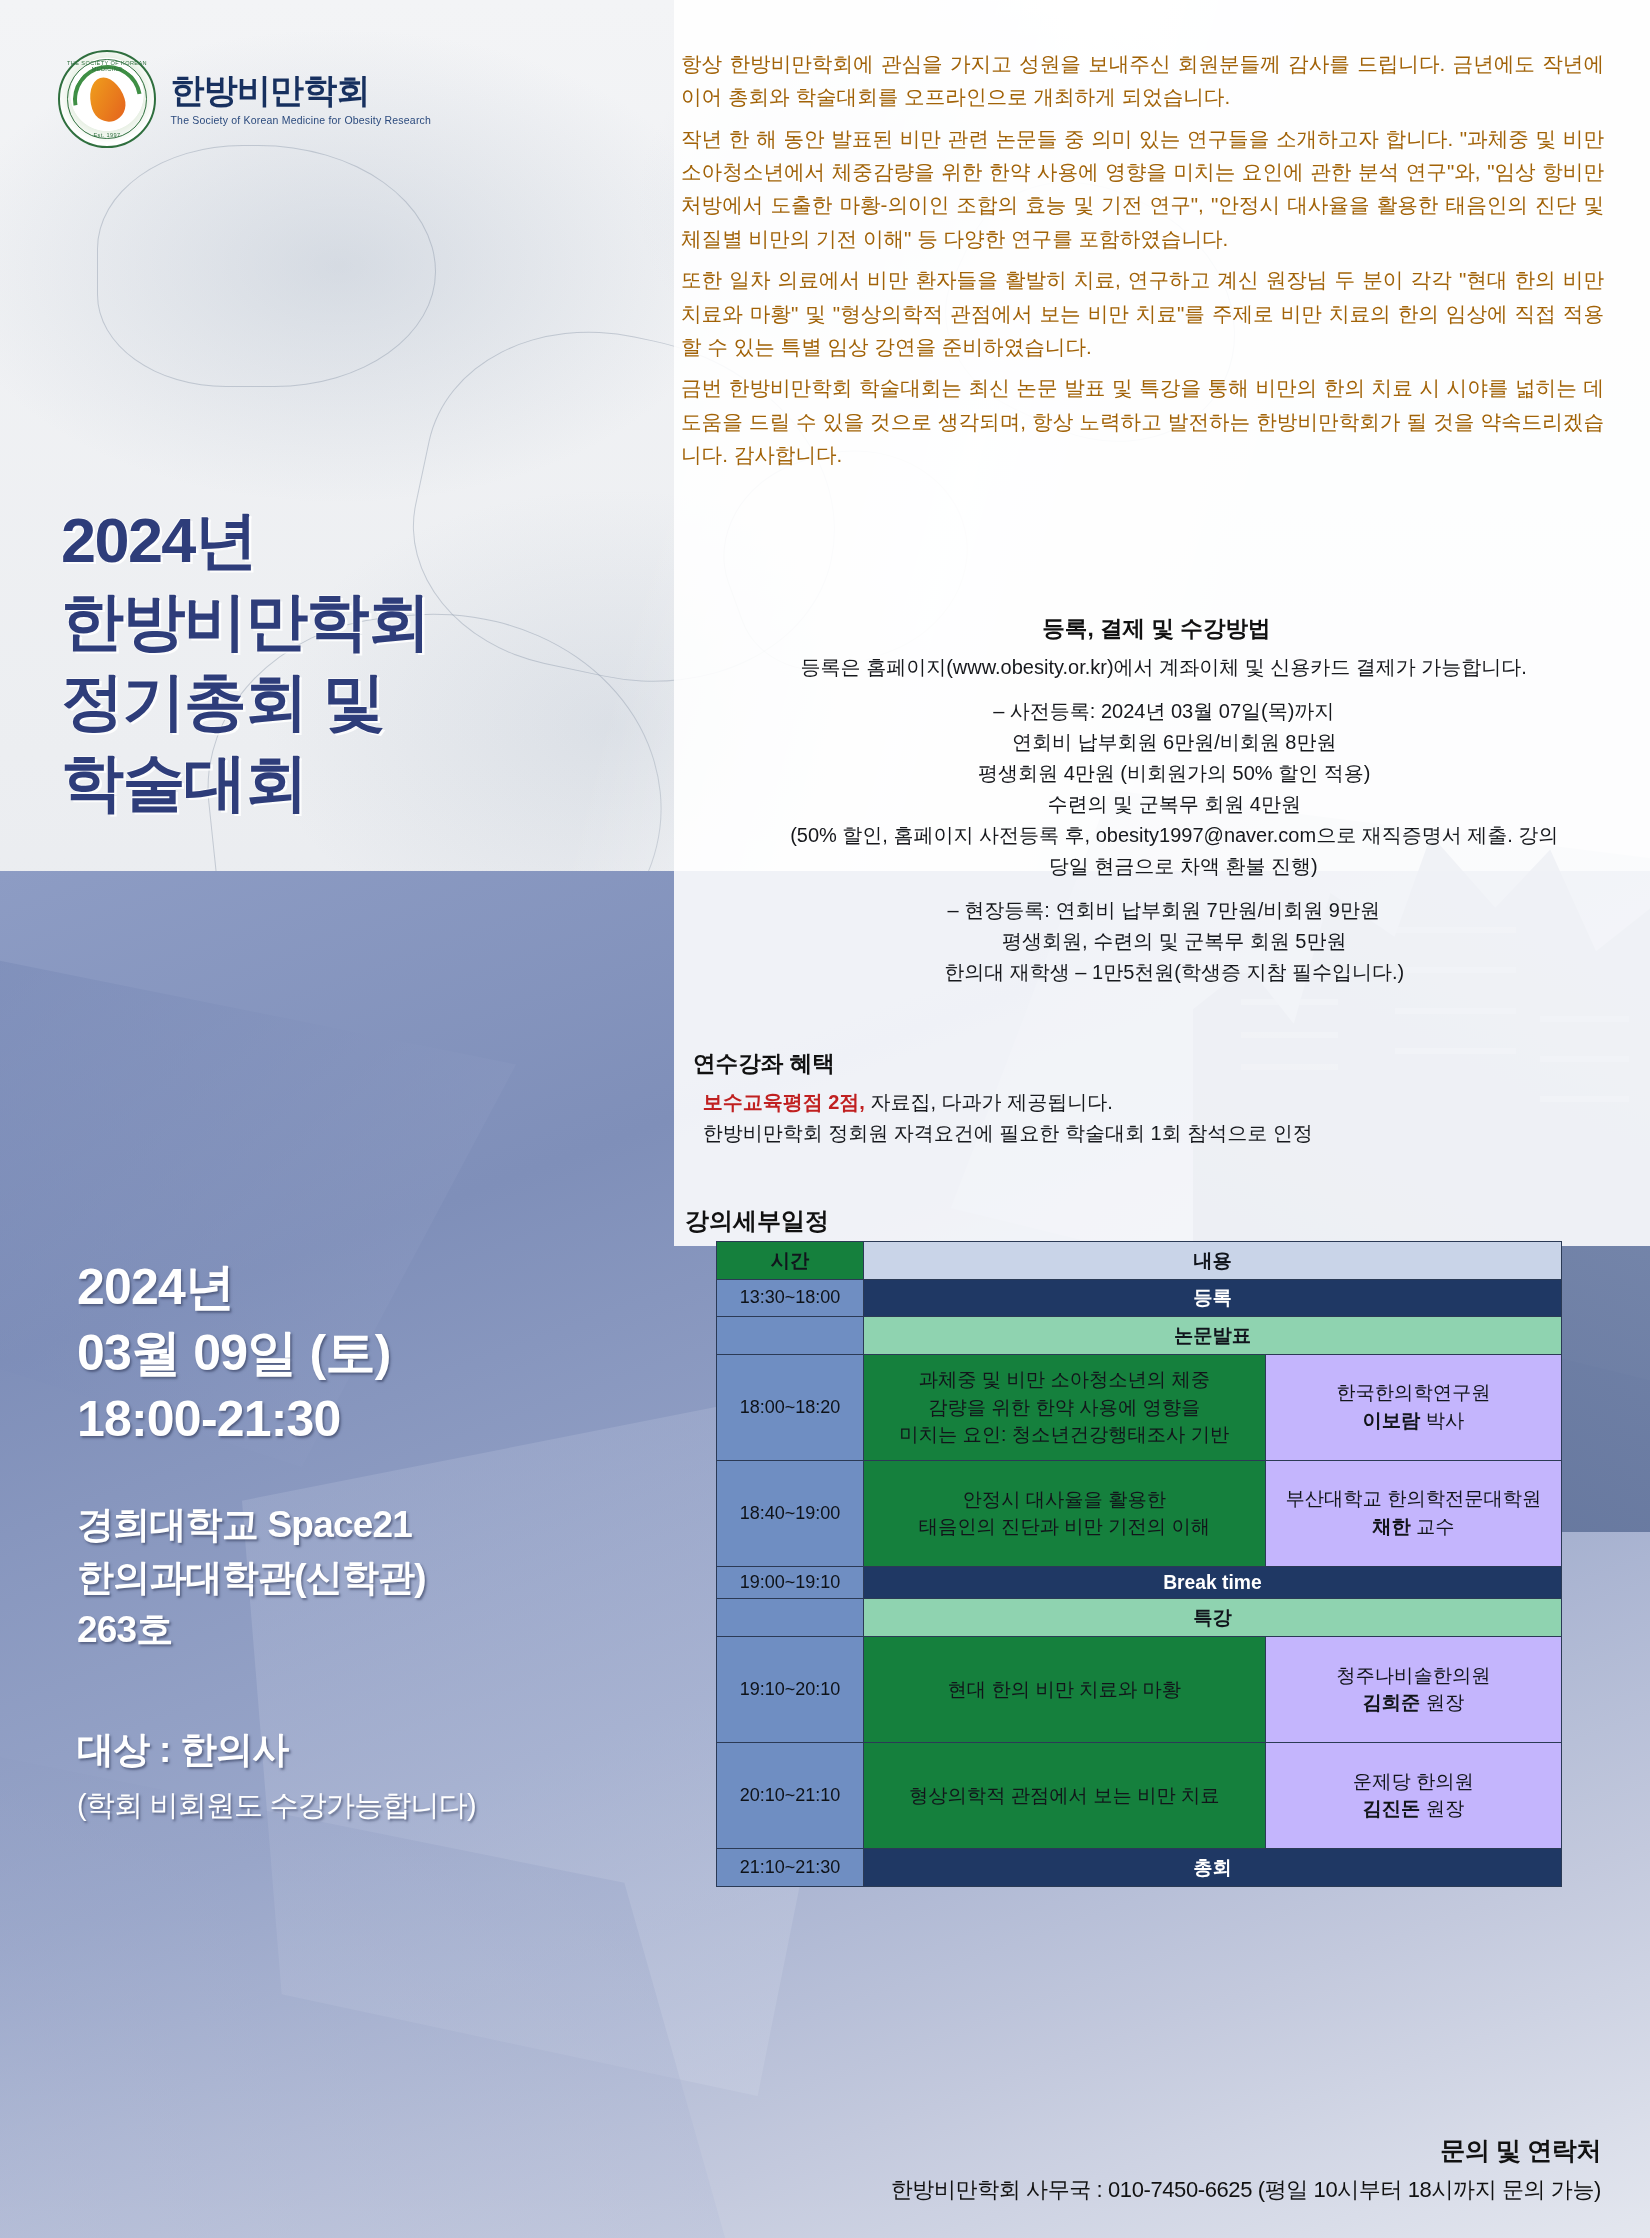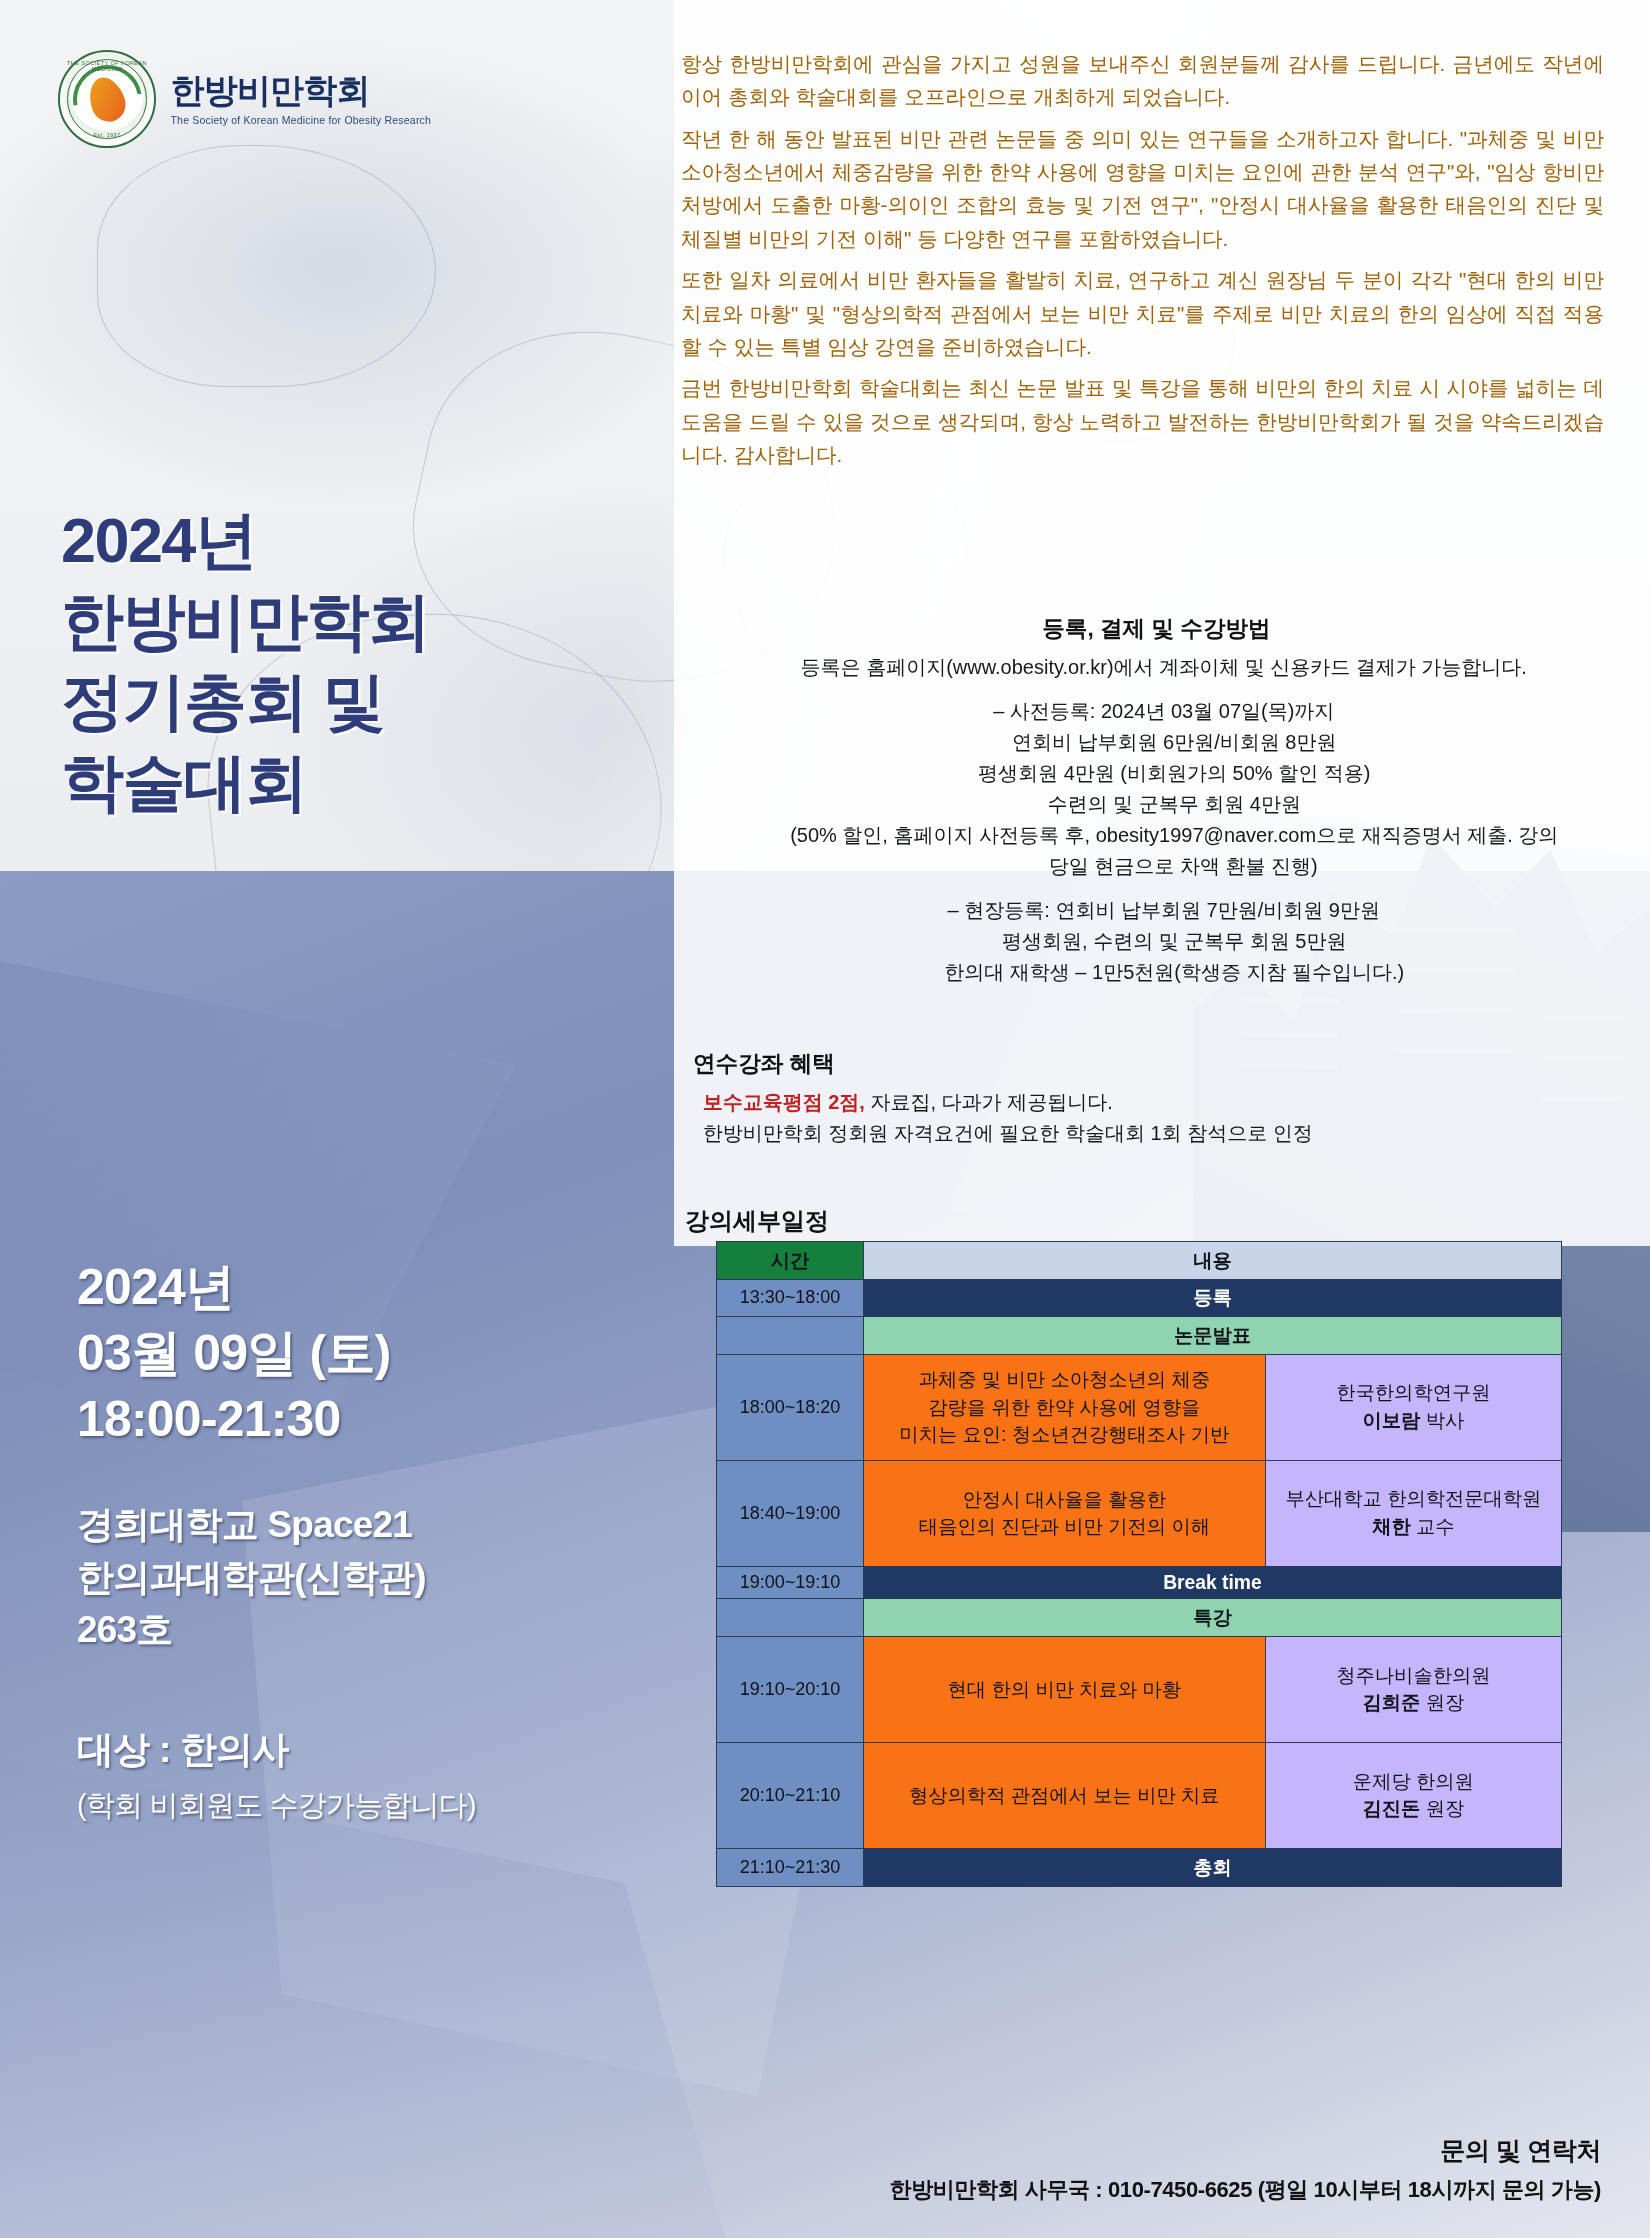--- a/index.html
+++ b/index.html
@@ -152,30 +152,30 @@
   }
   .col-time { width:147px; }
   .col-body { width:403px; }
   .col-who  { width:297px; }
 
   .hdr-time { background:#15803d; color:#11151c; font-weight:bold; height:34px;}
   .hdr-content { background:#c9d4e8; color:#11151c; font-weight:bold;}
   .row-dark { background:#1f3864; color:#ffffff; font-weight:bold; height:32px; font-size:19.3px;}
   .row-green { background:#8fd3b0; color:#11151c; font-weight:bold; height:32px;}
   .time-cell { background:#6f8ec2; color:#0e1218; font-size:18px;}
-  .body-cell { background:#f97316; line-height:1.42; height:106px;}
+  .body-cell { background:#15803d; line-height:1.42; height:106px;}
   .who-cell { background:#c4b5fd; line-height:1.45;}
   .who-cell .name { font-weight:bold; }
 
   
   .footer {
     position:absolute; right:50px; bottom:34px; text-align:right; color:#111;
   }
   .footer .f1 { font-size:25px; font-weight:bold; letter-spacing:-0.4px;}
-  .footer .f2 { font-size:22px; font-weight:bold; margin-top:8px; letter-spacing:-0.4px;}
+  .footer .f2 { font-size:22px; font-weight:normal; margin-top:8px; letter-spacing:-0.4px;}
 </style>
 </head>
 <body>
 
 <div id="poster">
 
   <div class="bg-map">
     <div class="coast" style="left:97px;top:145px;width:339px;height:242px;"></div>
     <div class="coast" style="left:419px;top:339px;width:419px;height:339px;transform:rotate(12deg);"></div>
     <div class="coast" style="left:726px;top:451px;width:242px;height:210px;transform:rotate(-20deg);"></div>

